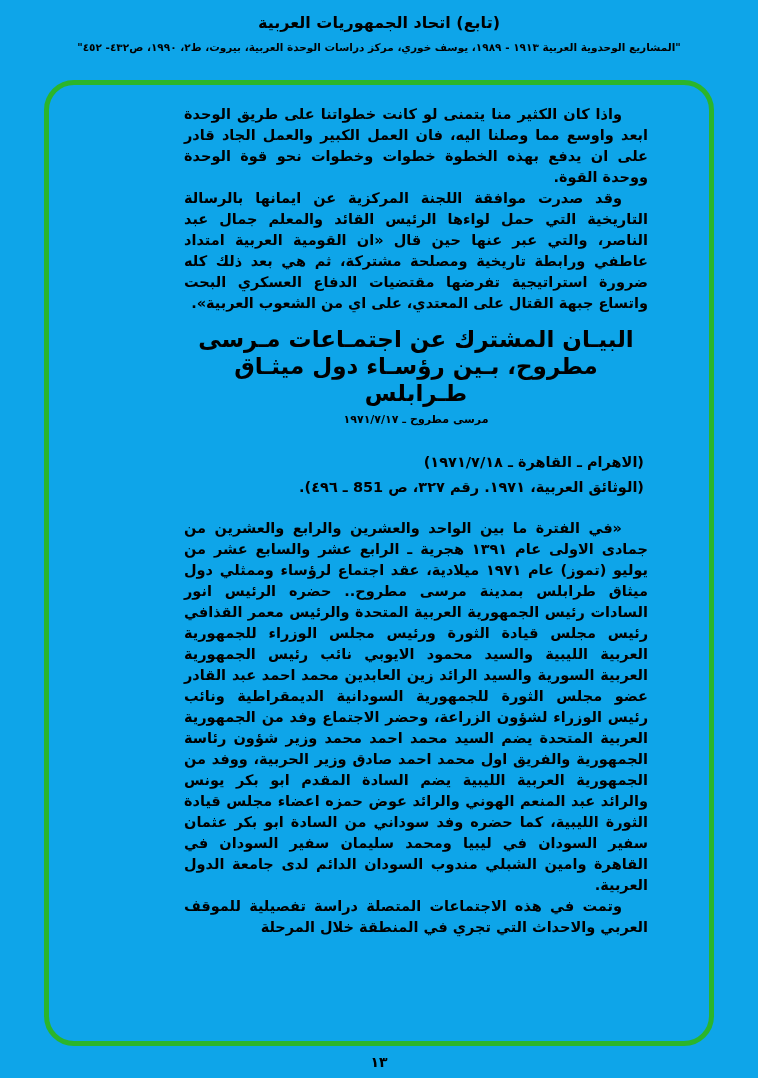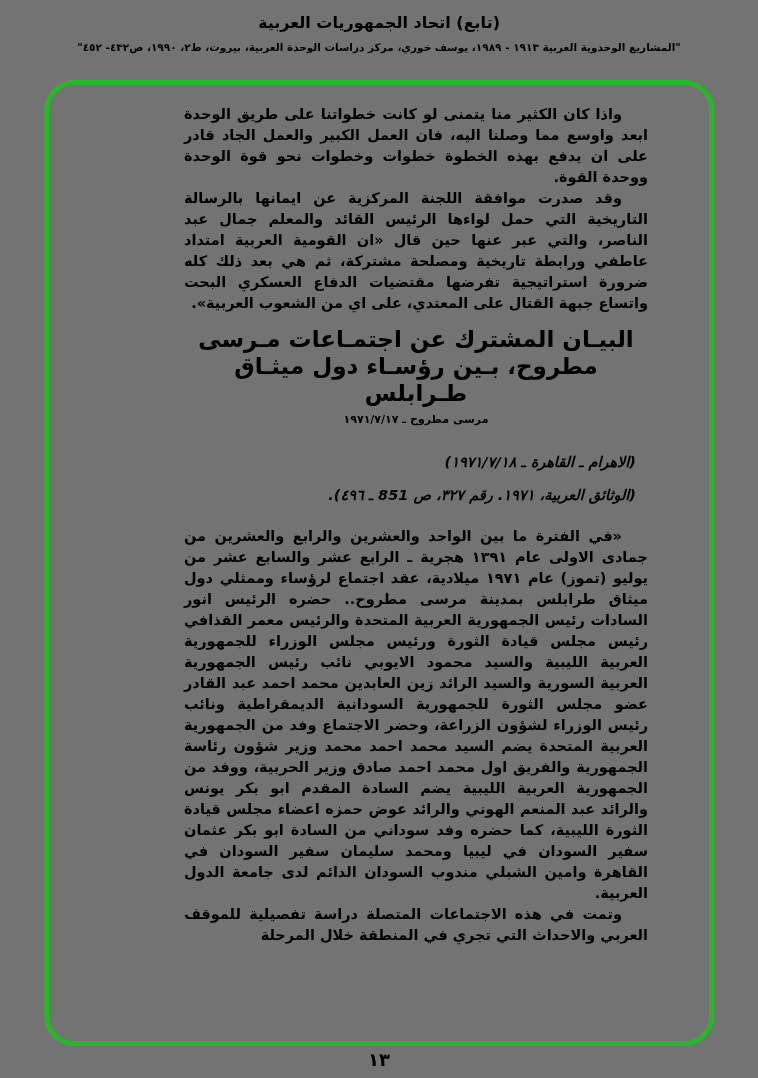--- a/index.html
+++ b/index.html
@@ -2,21 +2,21 @@
 <html lang="ar"><head>
 <meta charset="utf-8">
 <style>
   * { box-sizing: border-box; }
   html, body { margin: 0; padding: 0; background: #ffffff; }
 
   .page {
     position: relative;
     width: 758px;
     height: 1078px;
-    background: #737373;
+    background: #0ea5e9;
     font-family: "DejaVu Sans", sans-serif;
     color: #000000;
     overflow: hidden;
   }
 
   
   .page-header {
     position: absolute;
     top: 13px;
     left: 0;
@@ -70,32 +70,32 @@
     text-align: center;
     text-indent: 0;
   }
   .date-line {
     text-align: center;
     font-size: 11px;
     font-weight: 700;
     margin: 2px 0 22px 0;
   }
   .sources { margin: 0 0 20px 0; }
-  .source-para { margin: 12px; text-indent: 0; font-style: italic; }
+  .source-para { margin: 4px; text-indent: 0; }
 
   
   .page-footer {
     position: absolute;
     bottom: 8px;
     left: 0;
     width: 100%;
     text-align: center;
   }
   .page-number {
-    font-size: 18px;
+    font-size: 14px;
     font-weight: 700;
     direction: rtl;
   }
 </style>
 </head>
 <body>
 
 <div class="page">
 
   <header class="page-header">

